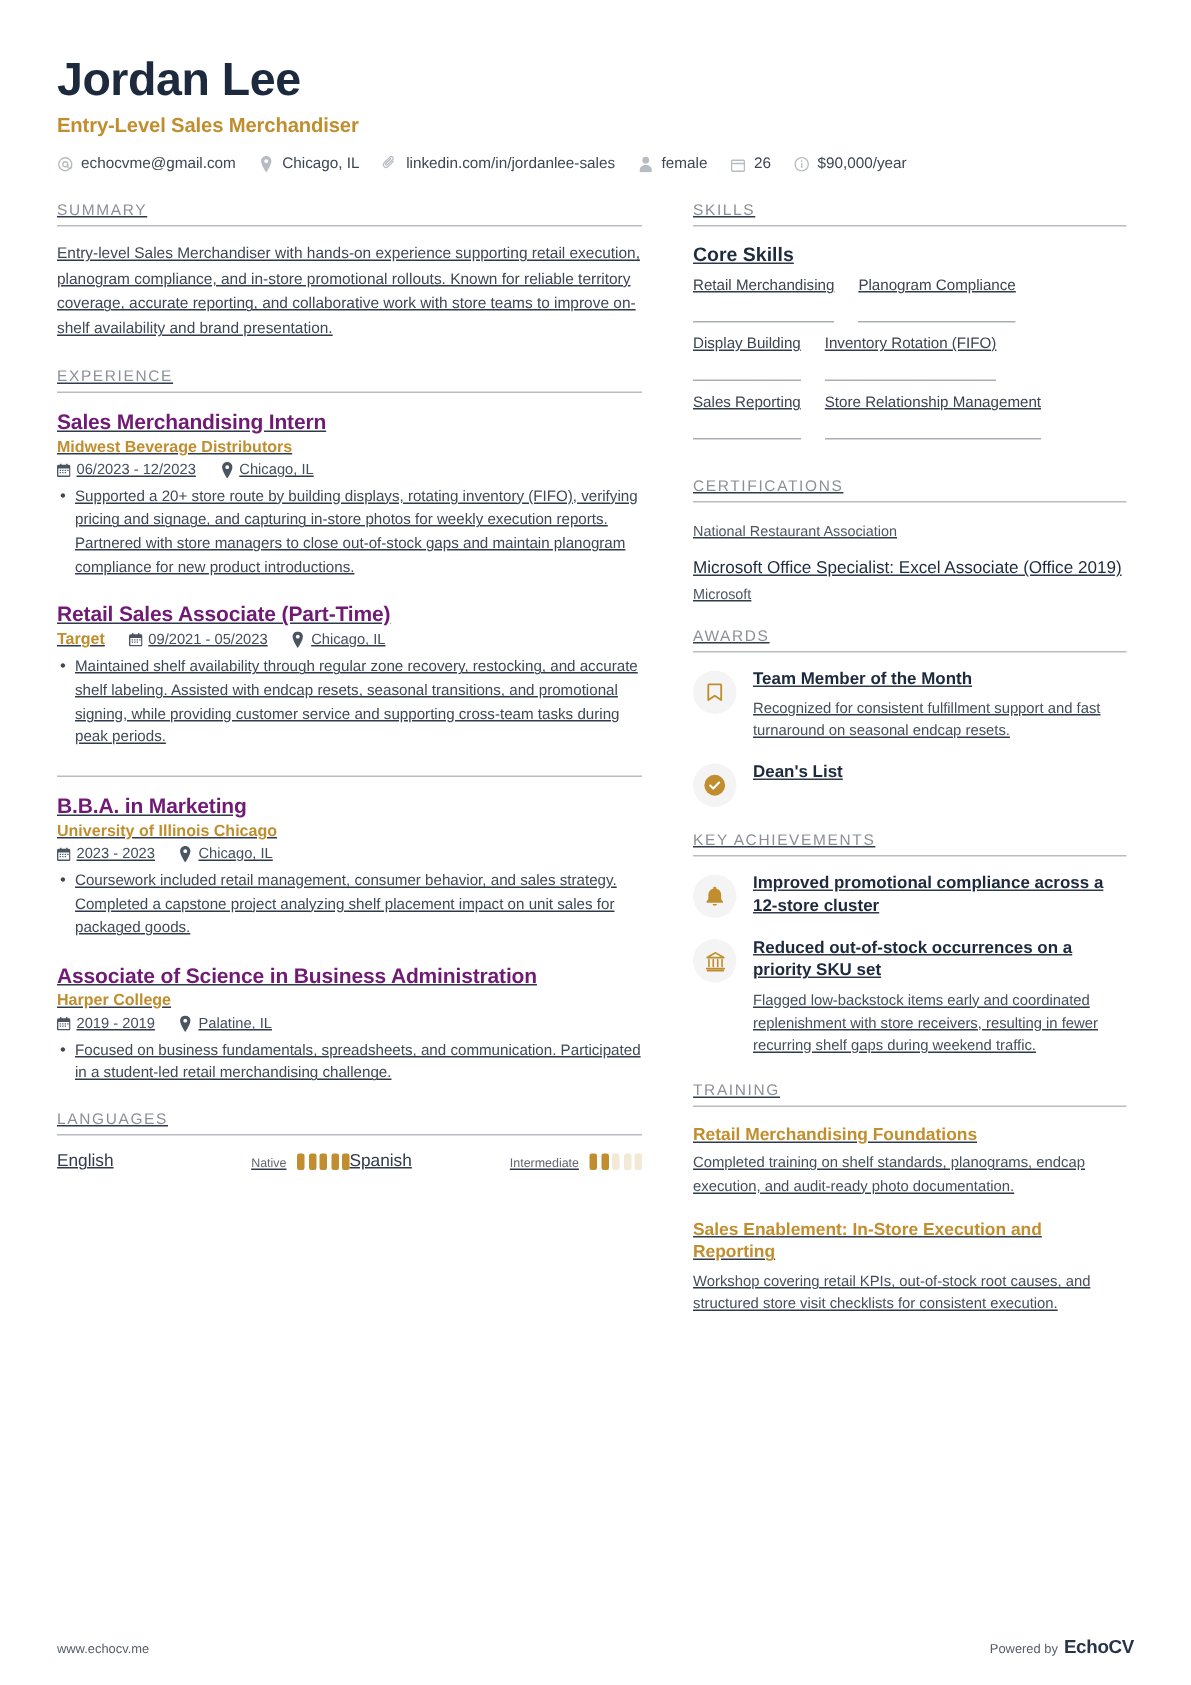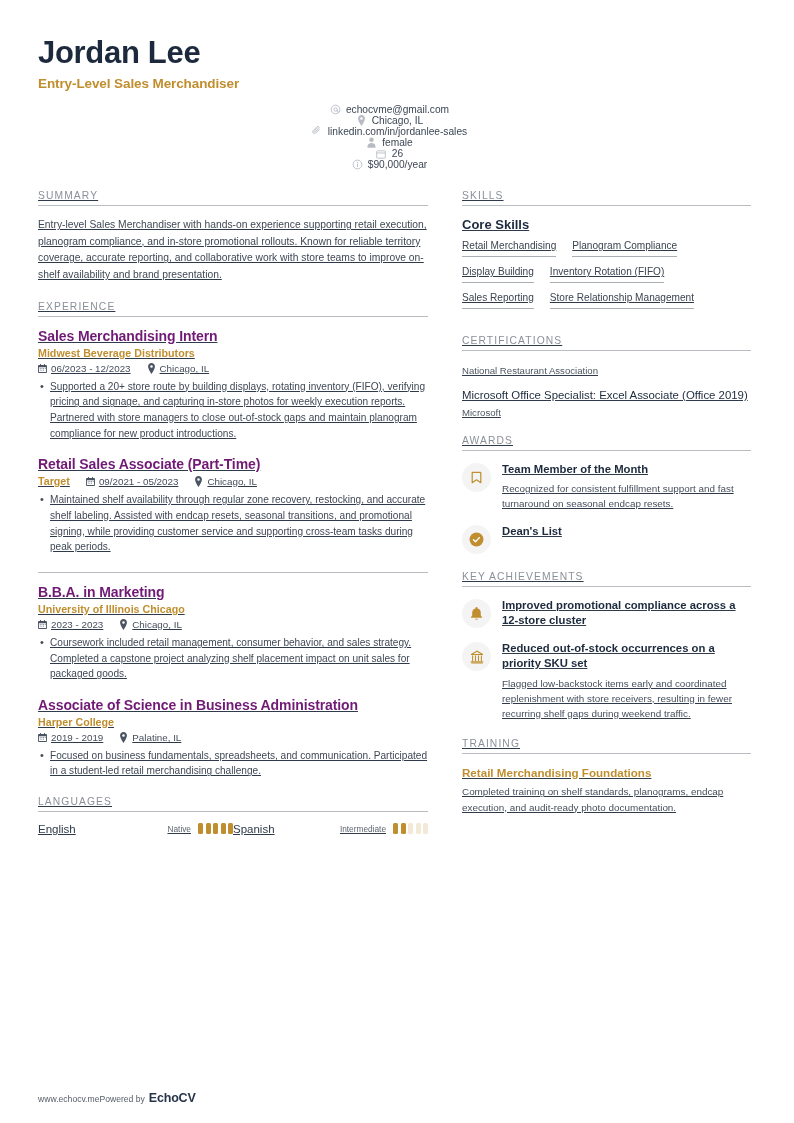--- a/index.html
+++ b/index.html
@@ -8,21 +8,21 @@
     font-family:"Liberation Sans", sans-serif;
     background:#ffffff;
     color:#2f3a4a;
     -webkit-font-smoothing:antialiased;
   }
   .page { position:relative; width:794px; height:1123px; padding:36px 38px 0 38px; }
 
   
   .name { font-size:31px; font-weight:bold; color:#1d2a3d; letter-spacing:-0.3px; line-height:1.1; }
   .headline { font-size:13.5px; font-weight:bold; color:#c08e2e; margin-top:6px; letter-spacing:-0.1px; }
-  .contact-row { display:flex; flex-wrap:wrap; align-items:center; gap:0; margin-top:13px;flex-direction:column; }
+  .contact-row { display:flex; flex-wrap:wrap; align-items:center; gap:0; margin-top:13px; }
   .contact-item { display:flex; align-items:center; gap:5px; font-size:10.2px; color:#3c4654; margin-right:15px; }
   .contact-item .ic { flex:0 0 auto; width:11px; height:11px; display:inline-flex; align-items:center; justify-content:center; color:#b7bcc3; }
   .contact-item .ic svg { display:block; }
 
   
   .cols { display:flex; gap:34px; margin-top:20px; }
   .col-left { width:390px; flex:0 0 390px; }
   .col-right { width:289px; flex:0 0 289px; }
 
   
@@ -43,32 +43,32 @@
   .meta-row.inline-org { margin-top:3px; }
   .meta-item { display:flex; align-items:center; gap:4px; font-size:9.8px; color:#454e5c; margin-right:16px; }
   .meta-item .ic { width:9px; height:9px; display:inline-flex; align-items:center; justify-content:center; color:#4a5462; }
   .meta-org { font-size:10.7px; font-weight:bold; color:#c08e2e; margin-right:16px; }
   ul.bullets { list-style:none; margin-top:5px; }
   ul.bullets li { position:relative; padding-left:12px; font-size:10.1px; line-height:1.55; color:#3f4855; margin-bottom:2px; }
   ul.bullets li:before { content:"•"; position:absolute; left:2px; top:-1px; font-size:11px; color:#3f4855; }
 
   
   .lang-row { display:flex; align-items:center; }
-  .lang-block { display:flex; align-items:flex-start; flex:1; }
+  .lang-block { display:flex; align-items:flex-end; flex:1; }
   .lang-name { font-size:11.5px; color:#2f3a4a; }
   .lang-right { margin-left:auto; display:flex; align-items:center; gap:7px; }
   .lang-level { font-size:8.3px; color:#5d6570; }
   .dots { display:flex; gap:2.5px; }
   .dot { width:5px; height:11px; border-radius:1.5px; background:#f3e9d7; }
   .dot.on { background:#c08e2e; }
 
   
   .skill-group-title { font-size:13px; font-weight:bold; color:#1d2a3d; margin-bottom:8px; }
   .skill-tags { display:flex; flex-wrap:wrap; gap:0 16px; }
-  .skill-tag { font-size:10.1px; color:#3b4椒, #3b4450; color:#3b4450; padding-bottom:5px; margin-bottom:9px; border-bottom:1px solid #a9aeb5; }
+  .skill-tag { font-size:10.1px; color:#3b4椒, #3b4450; color:#3b4450; padding-bottom:18px; margin-bottom:9px; border-bottom:1px solid #a9aeb5; }
 
   
   .cert { margin-bottom:12px; }
   .cert:last-child { margin-bottom:0; }
   .cert-name { font-size:11.4px; color:#1d2a3d; line-height:1.38; }
   .cert-issuer { font-size:9.6px; color:#4e5662; margin-top:3px; }
 
   
   .icon-item { display:flex; gap:11px; margin-bottom:13px; }
   .icon-item:last-child { margin-bottom:0;justify-content:center; }
@@ -78,21 +78,21 @@
   .icon-item-title { font-size:11.3px; font-weight:bold; color:#1d2a3d; line-height:1.34; }
   .icon-item-desc { font-size:9.9px; color:#454e5c; line-height:1.52; margin-top:4px; }
 
   
   .train { margin-bottom:13px; }
   .train:last-child { margin-bottom:0; }
   .train-title { font-size:11.6px; font-weight:bold; color:#c08e2e; line-height:1.34; }
   .train-desc { font-size:9.9px; color:#454e5c; line-height:1.55; margin-top:4px; }
 
   
-  .footer { position:absolute; left:38px; right:38px; bottom:18px; display:flex; align-items:baseline; }
+  .footer { position:absolute; left:38px; right:38px; bottom:18px; display:flex; align-items:baseline; justify-content:space-between; }
   .footer-url { font-size:8.6px; color:#555d68; }
   .footer-right { font-size:8.6px; color:#555d68; display:flex; align-items:baseline; gap:4px; }
   .footer-brand { font-size:12.5px; font-weight:bold; color:#28344a; letter-spacing:-0.2px; }
 </style>
 </head>
 <body>
 
 <div class="page">
 
   <div>
@@ -411,20 +411,24 @@
       </div>
 
       <div class="sec">
         <div class="sec-title">TRAINING</div>
         <div class="sec-rule"></div>
         <div class="sec-body" id="training-list">
             <div class="train">
               <div class="train-title">Retail Merchandising Foundations</div>
               <div class="train-desc">Completed training on shelf standards, planograms, endcap execution, and audit-ready photo documentation.</div>
             </div>
+            <div class="train">
+              <div class="train-title">Sales Enablement: In-Store Execution and Reporting</div>
+              <div class="train-desc">Workshop covering retail KPIs, out-of-stock root causes, and structured store visit checklists for consistent execution.</div>
+            </div>
           </div>
       </div>
 
     </div>
   </div>
 
   <div class="footer">
     <div class="footer-url">www.echocv.me</div>
     <div class="footer-right">
       <span>Powered by</span>

